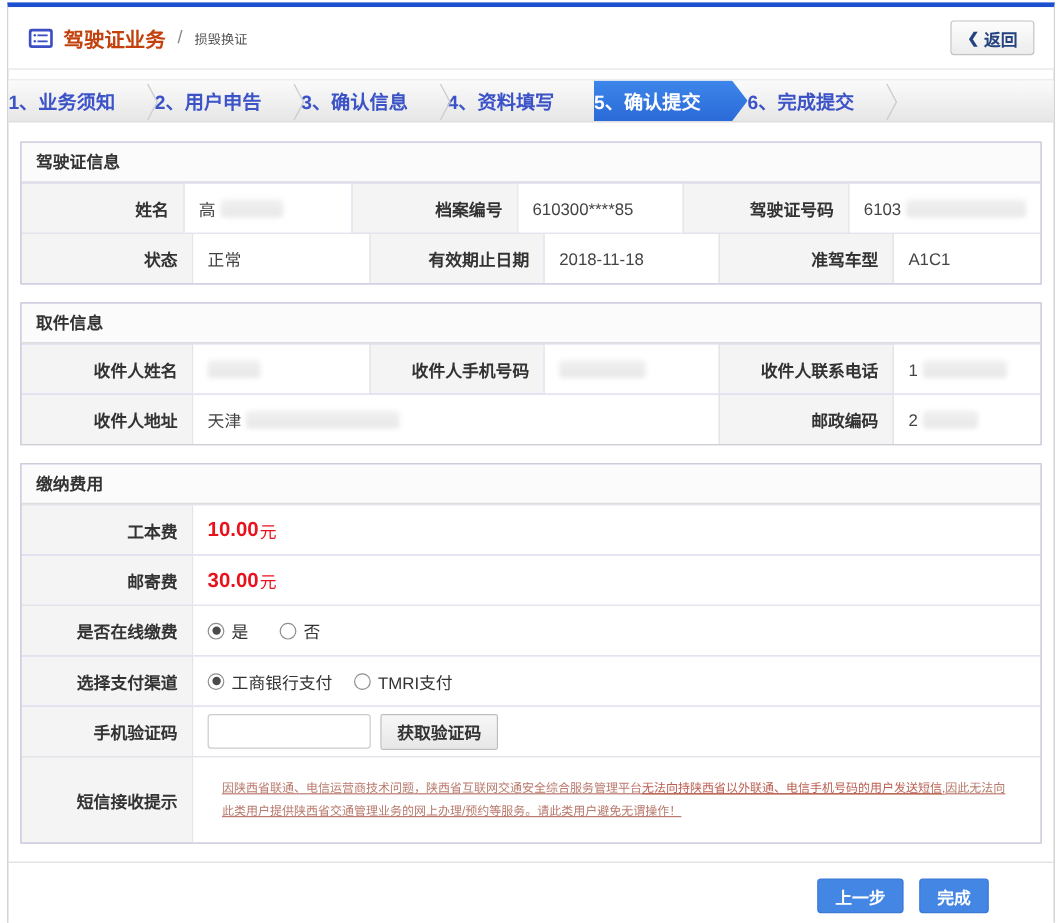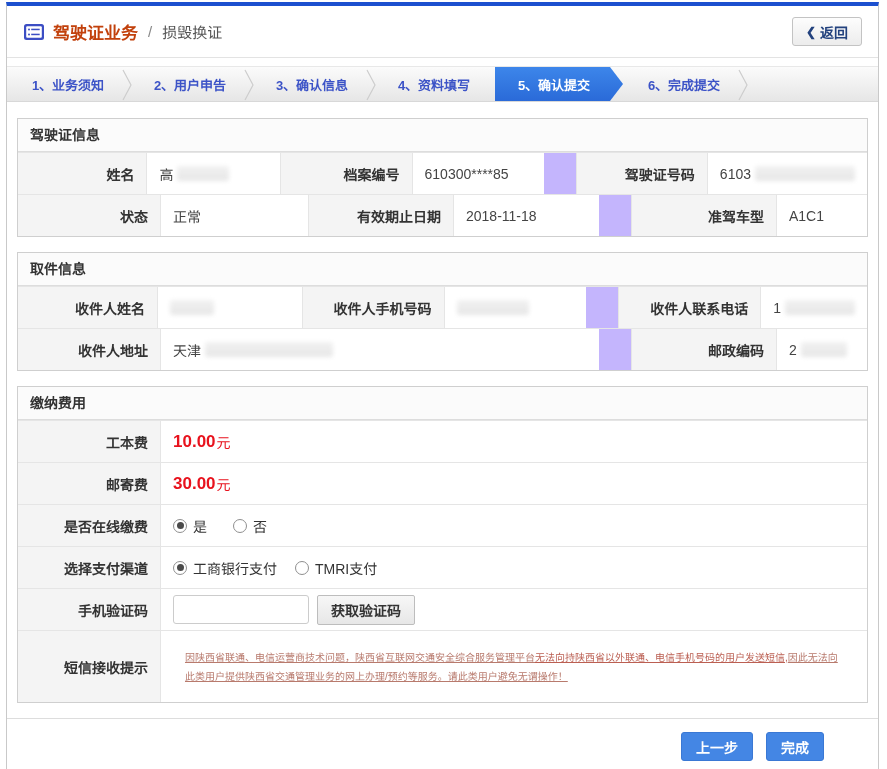--- a/index.html
+++ b/index.html
@@ -5,50 +5,50 @@
   * { margin:0; padding:0; box-sizing:border-box; }
   html,body { width:887px; height:769px; background:#fff; font-family:"Liberation Sans","DejaVu Sans",sans-serif; }
   .page { margin:2px 6px; width:873px; min-height:762px; background:#fff;
           border:1px solid #c9c9c9; border-top:4px solid #1c50cf; position:relative; }
 
   
   .hdr { height:52px; display:flex; align-items:center; padding:0 16px; border-bottom:1px solid #e3e3e3; background:#fff; }
   .hdr-left { display:flex; align-items:center; gap:8px; flex:1; }
   .hdr-title { color:#c2410c; font-size:17px; font-weight:bold; }
   .hdr-sep { color:#888; font-size:15px; margin:0 2px; }
-  .hdr-sub { color:#555; font-size:15px; }
+  .hdr-sub { color:#555; font-size:11px; }
   .back-btn { display:inline-flex; align-items:center; gap:4px; height:29px; padding:0 13px;
               background:linear-gradient(#fdfdfd,#ececec); border:1px solid #c3c3c3; border-radius:3px;
               color:#23427e; font-size:14px; font-weight:bold; cursor:pointer; }
   .back-btn .chev { font-size:12px; }
 
   
   .steps { margin-top:8px; height:36px; display:flex; background:linear-gradient(#fbfbfb,#e6e6e6);
            border-top:1px solid #e8e8e8; border-bottom:1px solid #d8d8d8; }
-  .step { position:relative; width:122px; display:flex; align-items:center; justify-content:center;
-          color:#3c53c7; font-size:13px; font-weight:bold; cursor:pointer; }
+  .step { position:relative; width:122px; display:flex; align-items:center; justify-content:flex-start;
+          color:#3c53c7; font-size:16px; font-weight:bold; cursor:pointer; }
   .step .sep-svg { position:absolute; right:-4px; top:0; z-index:1; }
   .step.active { background:linear-gradient(#3d86ea,#2a6ad8); color:#fff; width:128px;
                  clip-path:polygon(0 0, calc(100% - 13px) 0, 100% 50%, calc(100% - 13px) 100%, 0 100%);
                  padding-right:10px; z-index:2; }
   .steps .filler { flex:1; }
 
   
   .content { padding:16px 10px 0 10px; }
   .section { border:1px solid #cfcfcf; margin-bottom:15px; background:#c4b5fd; }
   .sec-title { height:33px; line-height:32px; padding:0 12px; font-size:14px; font-weight:bold; color:#333;
                background:#fbfbfb; border-bottom:1px solid #ddd; }
   .row { display:flex; border-top:1px solid #e5e5e5; min-height:42px; }
   .section .row:first-of-type { border-top:none; }
   .cell { display:flex; align-items:center; border-left:1px solid #e5e5e5; }
   .cell:first-child { border-left:none; }
   .lbl { background:#f4f4f4; justify-content:flex-end; padding:0 12px; font-size:14px; font-weight:bold; color:#333; }
   .val { background:#fff; padding:0 12px; font-size:14px; color:#444; }
   .w-l1 { width:142px; } .w-v1 { width:148px; } .w-l2 { width:145px; } .w-v2 { width:146px; }
-  .w-l3 { width:145px;margin-left:32px; } .w-v3 { flex:1; } .w-wide { width:439px; }
+  .w-l3 { width:145px; } .w-v3 { flex:1; } .w-wide { width:439px; }
 
   .redact { display:inline-block; height:15px; border-radius:3px; margin-left:4px;
             background:linear-gradient(#f1f1f1,#e7e7e7); filter:blur(2px); vertical-align:middle; }
 
   
   .fee-amount { color:#e8121d; font-size:17px; font-weight:bold; }
   .fee-unit { color:#e8121d; font-size:14px; margin-left:1px; }
 
   
   .radio-group { display:flex; align-items:center; gap:26px; }

